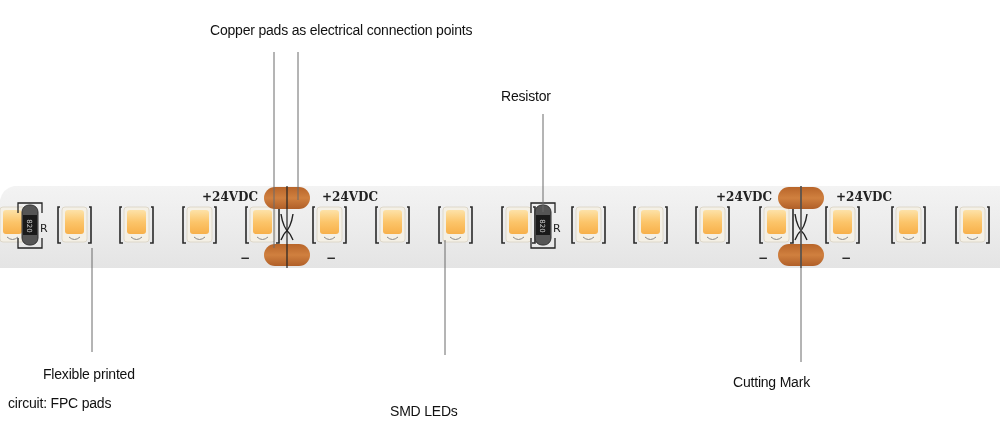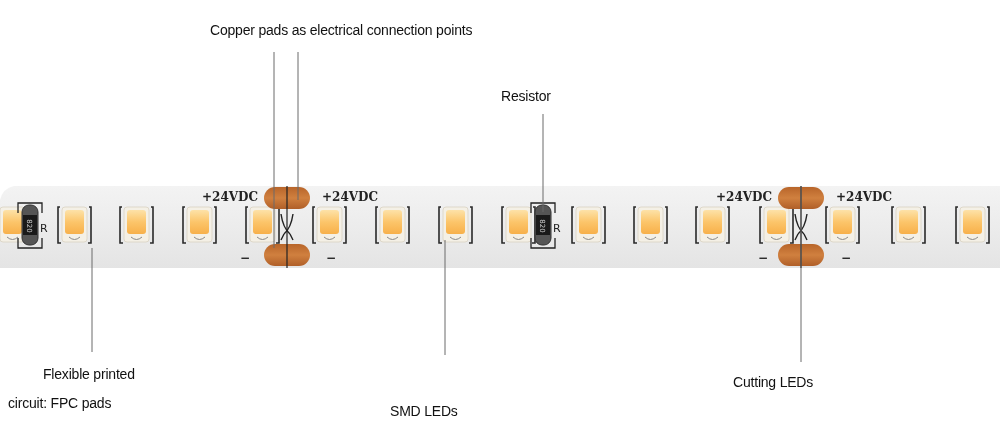--- a/index.html
+++ b/index.html
@@ -206,13 +206,13 @@
     <line x1="445" y1="240" x2="445" y2="355"></line>
     <line x1="801" y1="186" x2="801" y2="362"></line>
   </g>
 </svg>
 
 <div class="label" style="left:210px; top:16px;">Copper pads as electrical  connection points</div>
 <div class="label" style="left:501px; top:82px;">Resistor</div>
 <div class="label" style="left:23px; top:360px;margin-left:20px;">Flexible printed</div>
 <div class="label" style="left:8px; top:389px;">circuit: FPC pads</div>
 <div class="label" style="left:390px; top:368px;margin-top:29px;">SMD LEDs</div>
-<div class="label" style="left:733px; top:368px;">Cutting LEDs</div>
+<div class="label" style="left:733px; top:368px;">Cutting Mark</div>
 
 </body></html>

